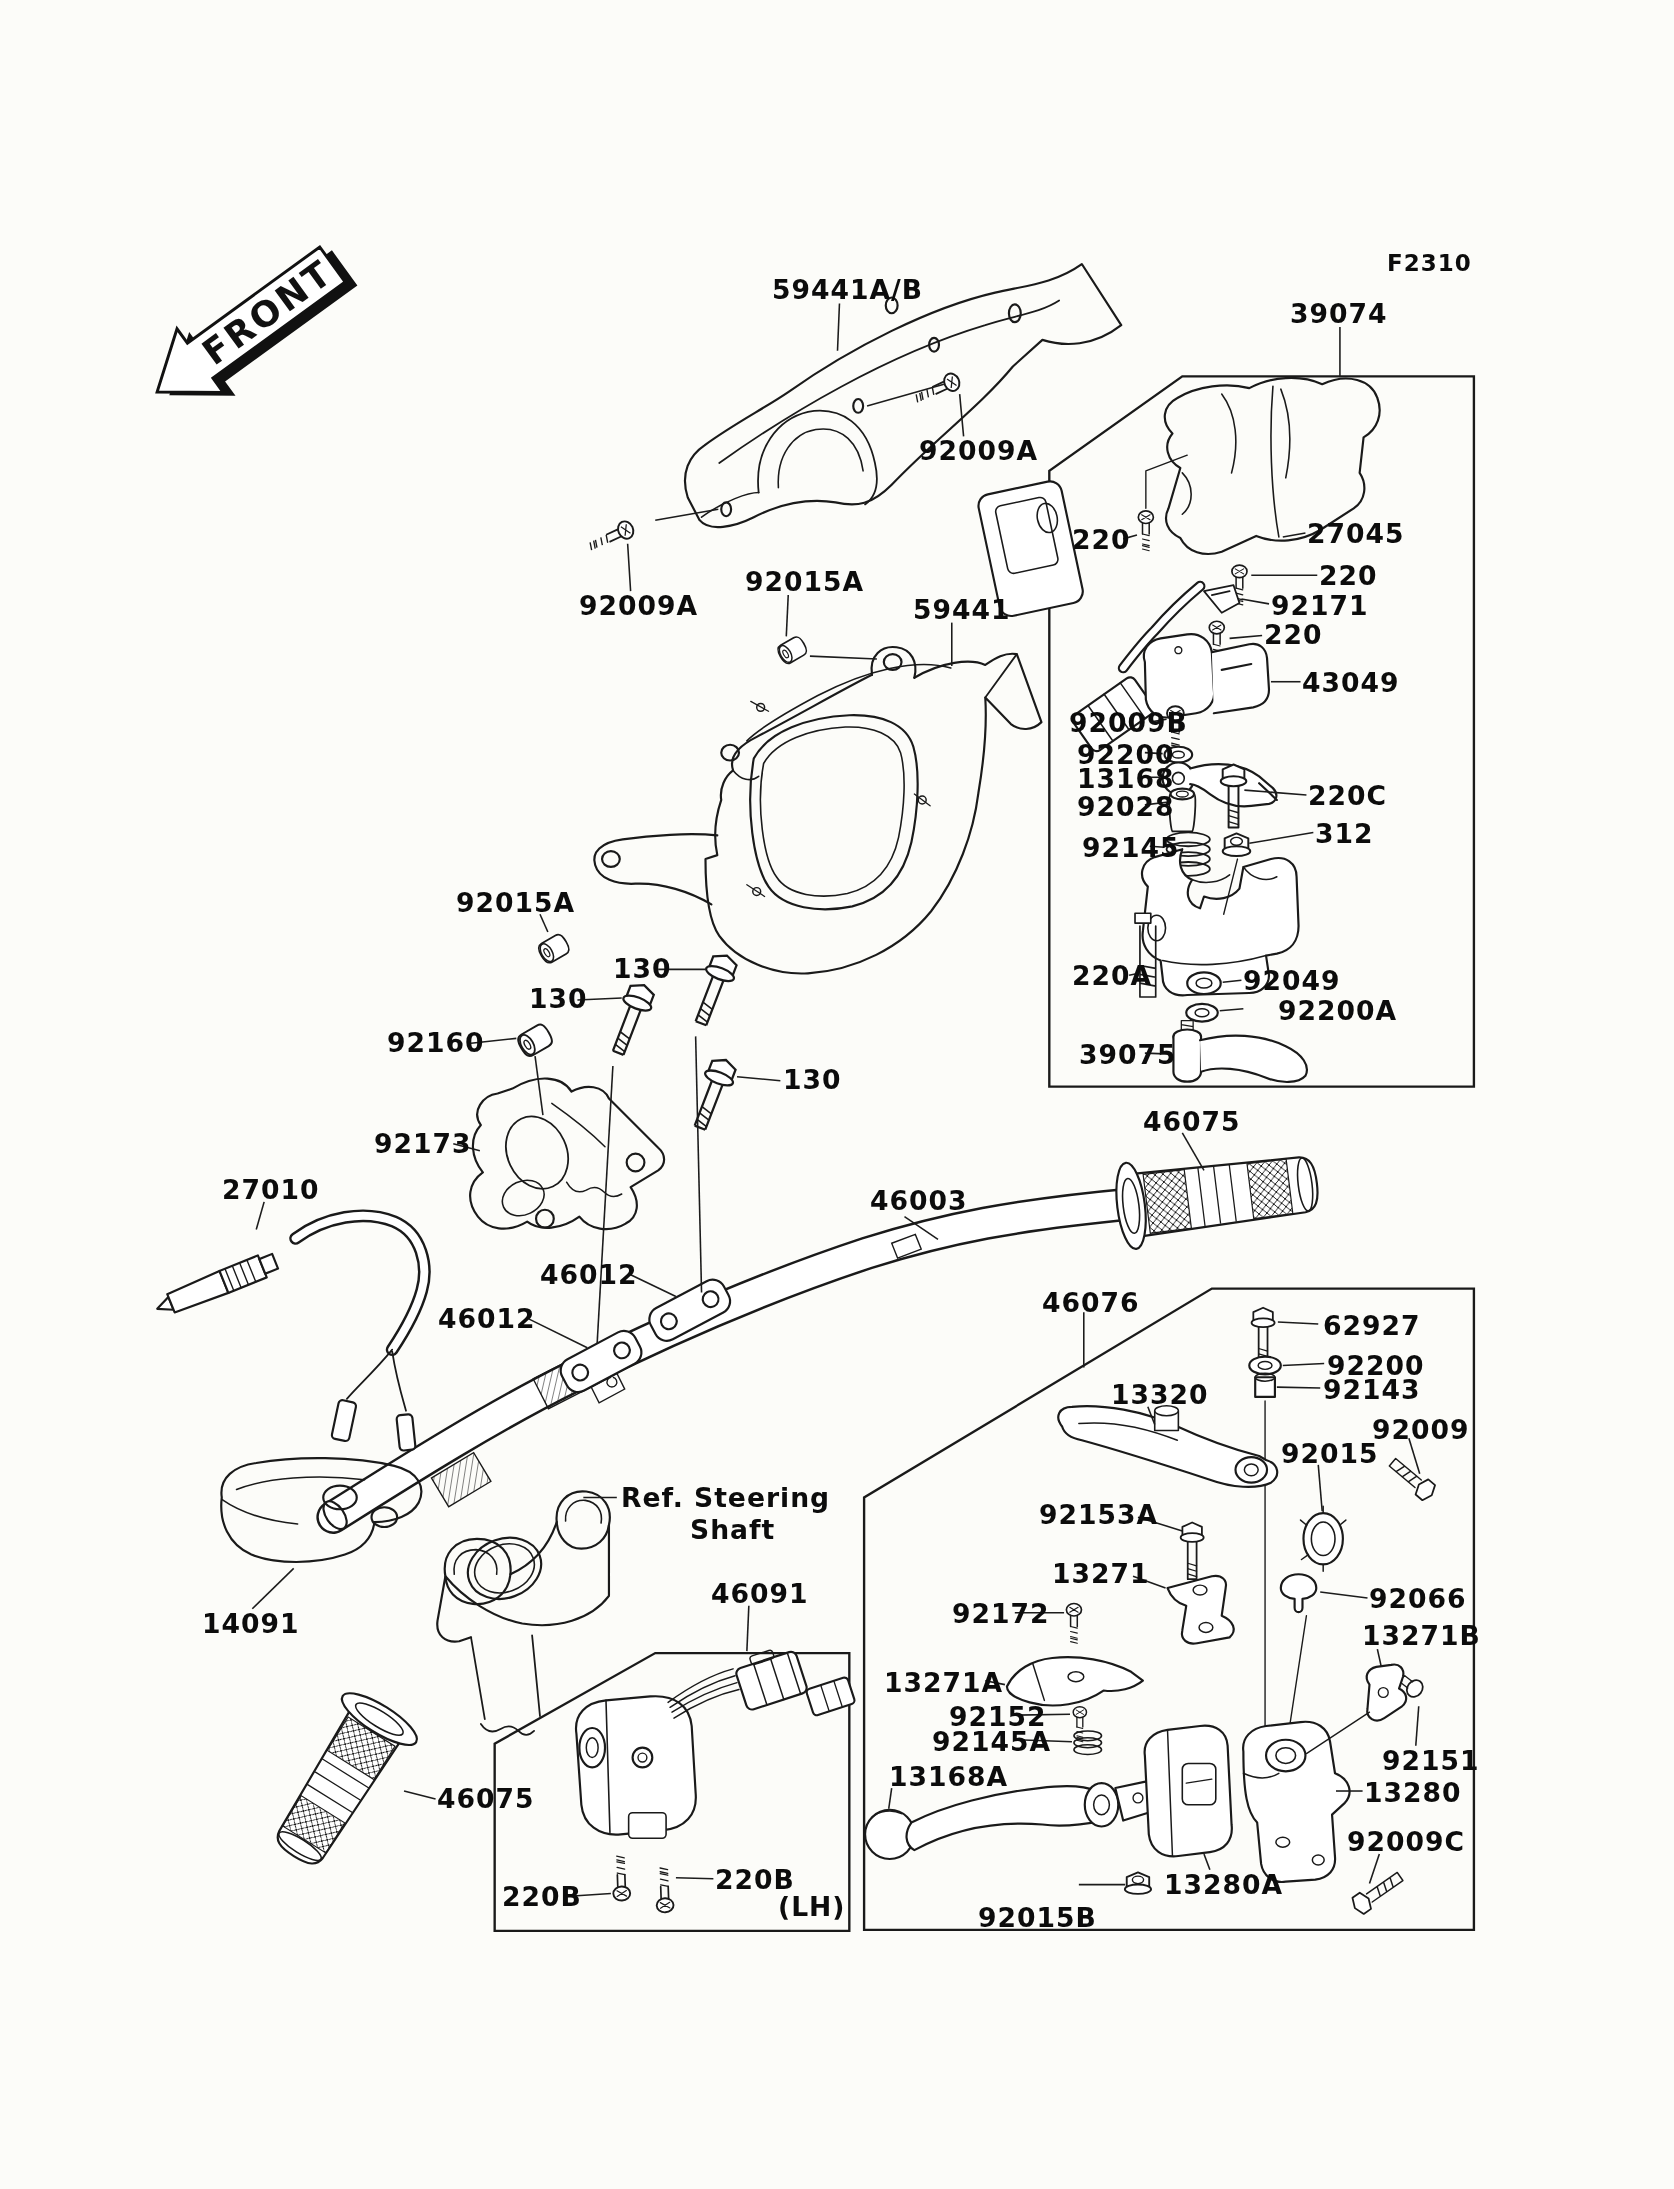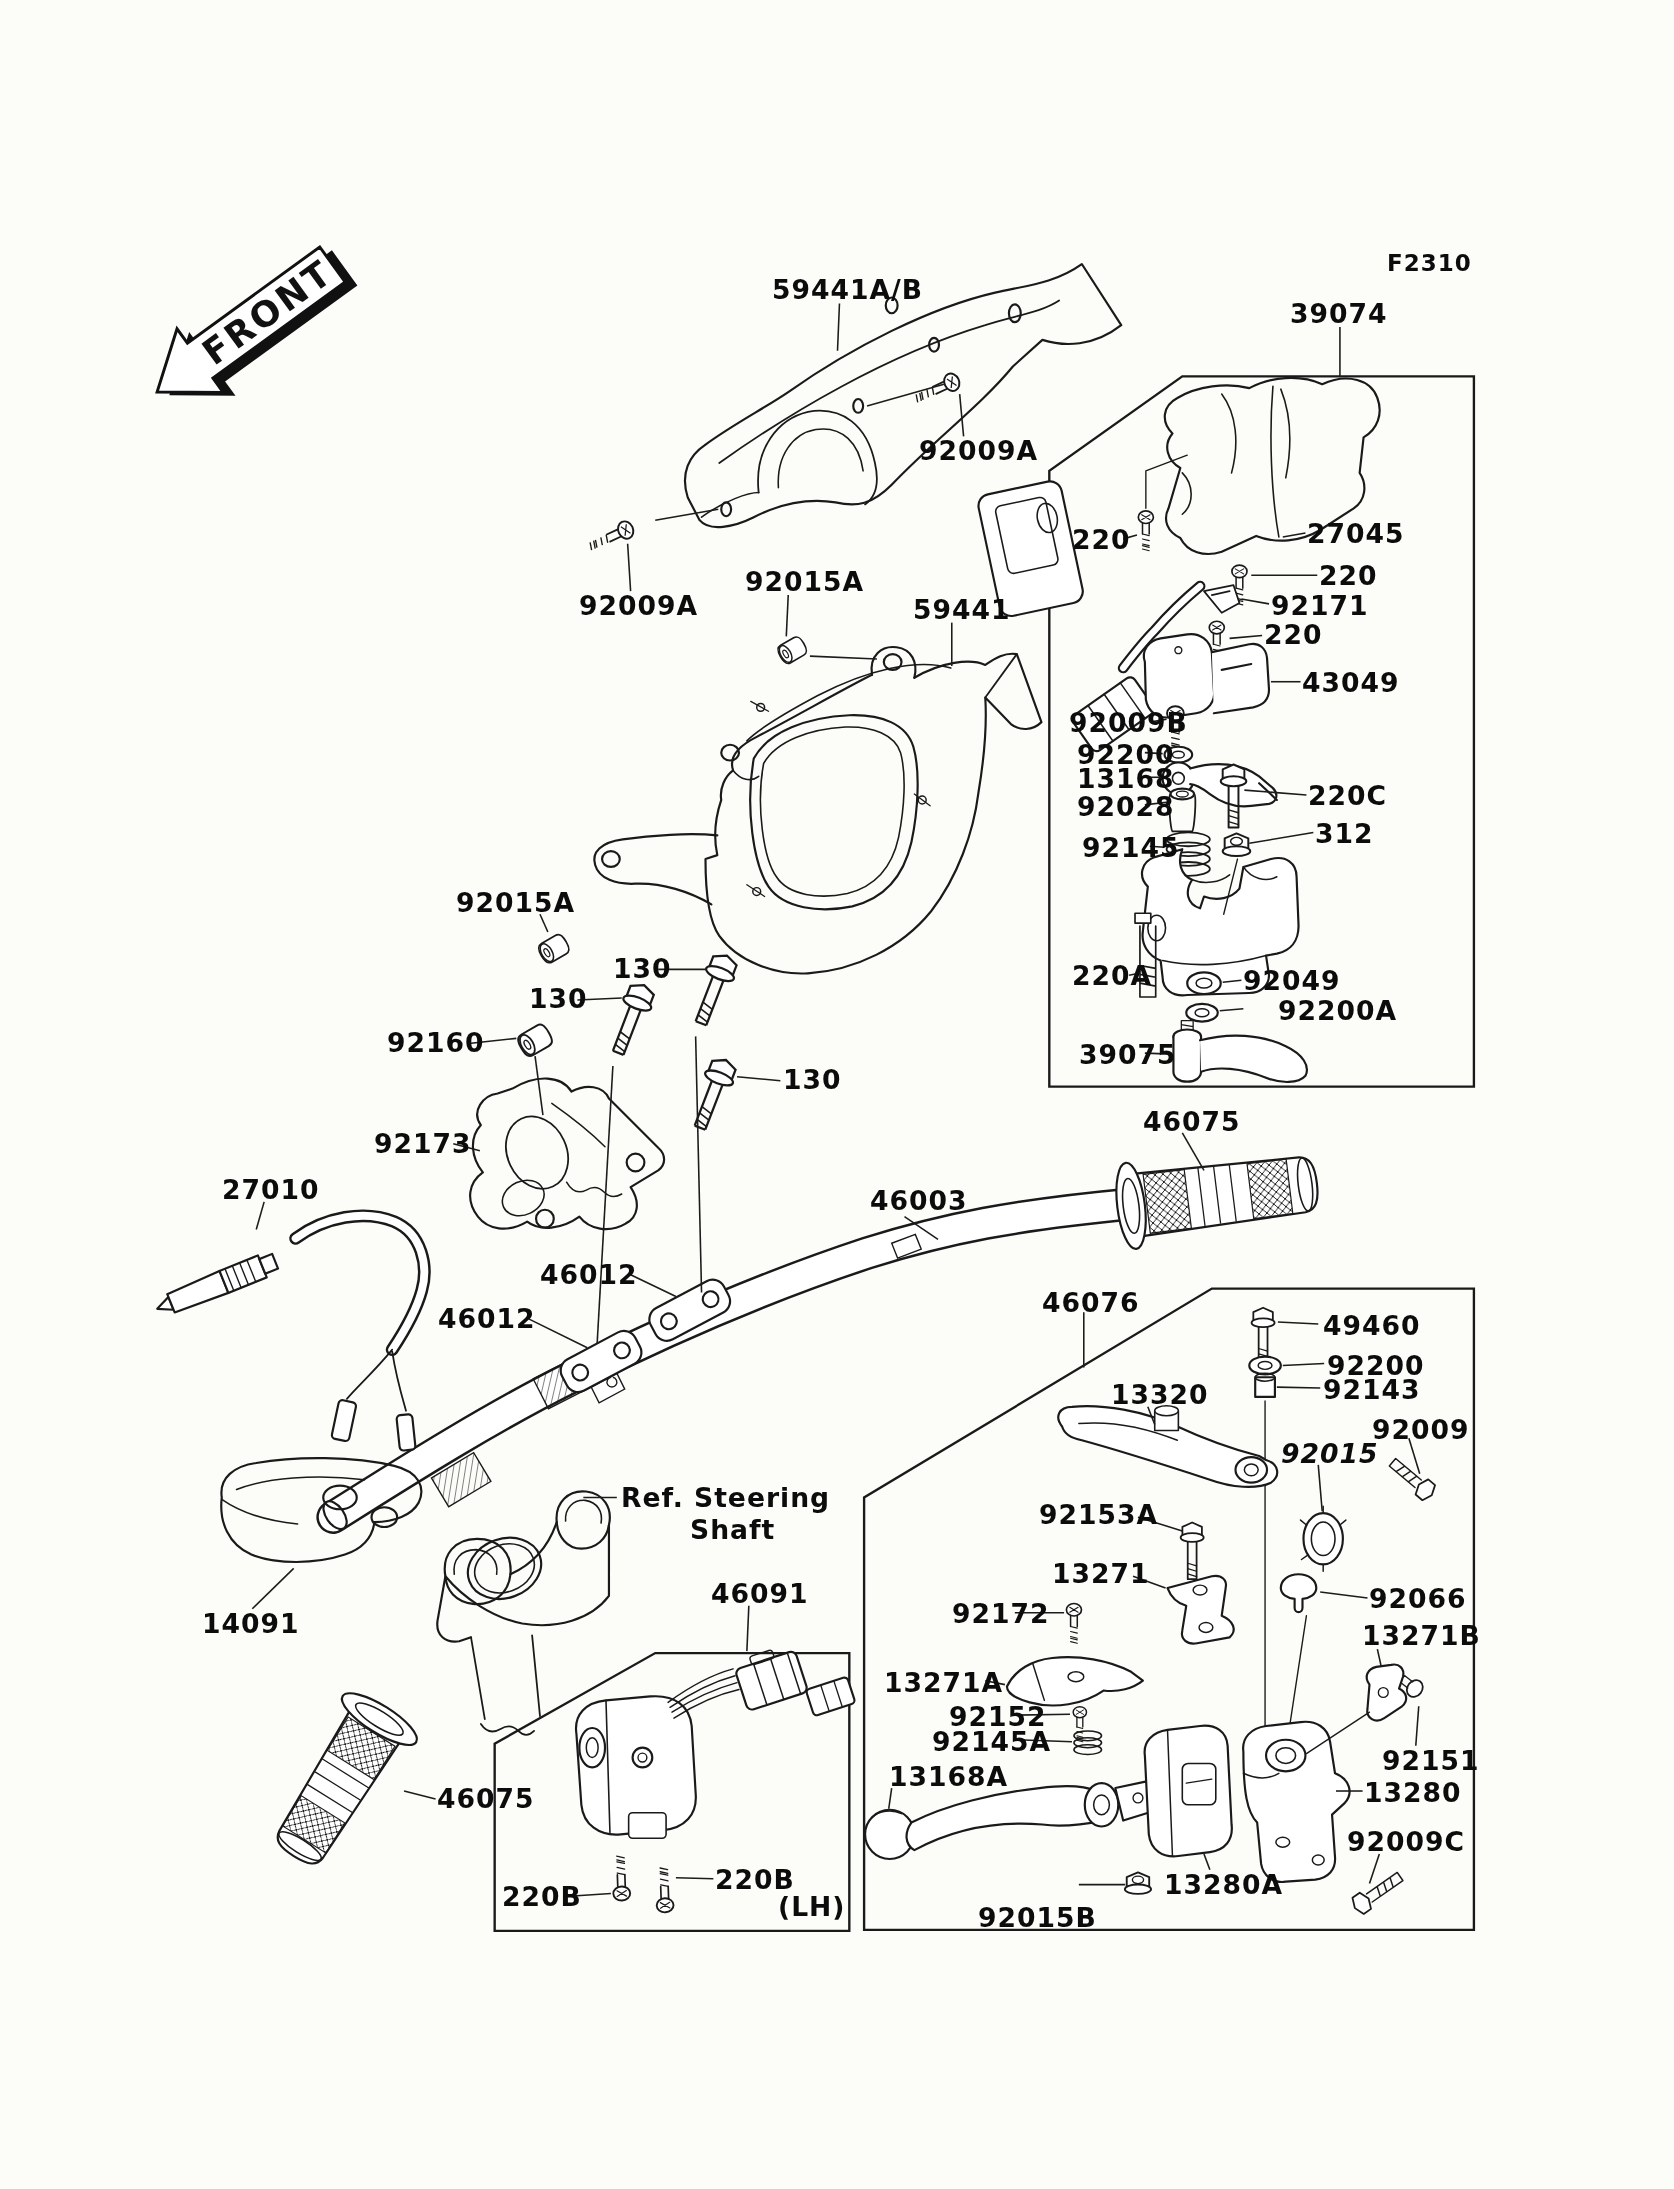--- a/index.html
+++ b/index.html
@@ -426,26 +426,26 @@
       <div class="lbl" style="left: 621px; top: 1485px;">Ref. Steering</div>
       <div class="lbl" style="left: 690px; top: 1517px;">Shaft</div>
       <div class="lbl" style="left: 202px; top: 1611px;">14091</div>
       <div class="lbl" style="left: 437px; top: 1786px;">46075</div>
       <div class="lbl" style="left: 1143px; top: 1109px;">46075</div>
       <div class="lbl" style="left: 711px; top: 1581px;">46091</div>
       <div class="lbl" style="left: 502px; top: 1884px;">220B</div>
       <div class="lbl" style="left: 715px; top: 1867px;">220B</div>
       <div class="lbl" style="left: 778px; top: 1894px;">(LH)</div>
       <div class="lbl" style="left: 1042px; top: 1290px;">46076</div>
-      <div class="lbl" style="left: 1323px; top: 1313px;">49460</div>
+      <div class="lbl" style="left: 1323px; top: 1313px;">62927</div>
       <div class="lbl" style="left: 1327px; top: 1353px;">92200</div>
       <div class="lbl" style="left: 1323px; top: 1377px;">92143</div>
       <div class="lbl" style="left: 1111px; top: 1382px;">13320</div>
       <div class="lbl" style="left: 1372px; top: 1417px;">92009</div>
-      <div class="lbl" style="left: 1281px; top: 1441px; font-style: italic;">92015</div>
+      <div class="lbl" style="left: 1281px; top: 1441px;">92015</div>
       <div class="lbl" style="left: 1039px; top: 1502px;">92153A</div>
       <div class="lbl" style="left: 1052px; top: 1561px;">13271</div>
       <div class="lbl" style="left: 1369px; top: 1586px;">92066</div>
       <div class="lbl" style="left: 1335px; top: 1623px; margin-left: 27px;">13271B</div>
       <div class="lbl" style="left: 952px; top: 1601px;">92172</div>
       <div class="lbl" style="left: 884px; top: 1670px;">13271A</div>
       <div class="lbl" style="left: 949px; top: 1704px;">92152</div>
       <div class="lbl" style="left: 932px; top: 1729px;">92145A</div>
       <div class="lbl" style="left: 889px; top: 1764px;">13168A</div>
       <div class="lbl" style="left: 1382px; top: 1748px;">92151</div>

